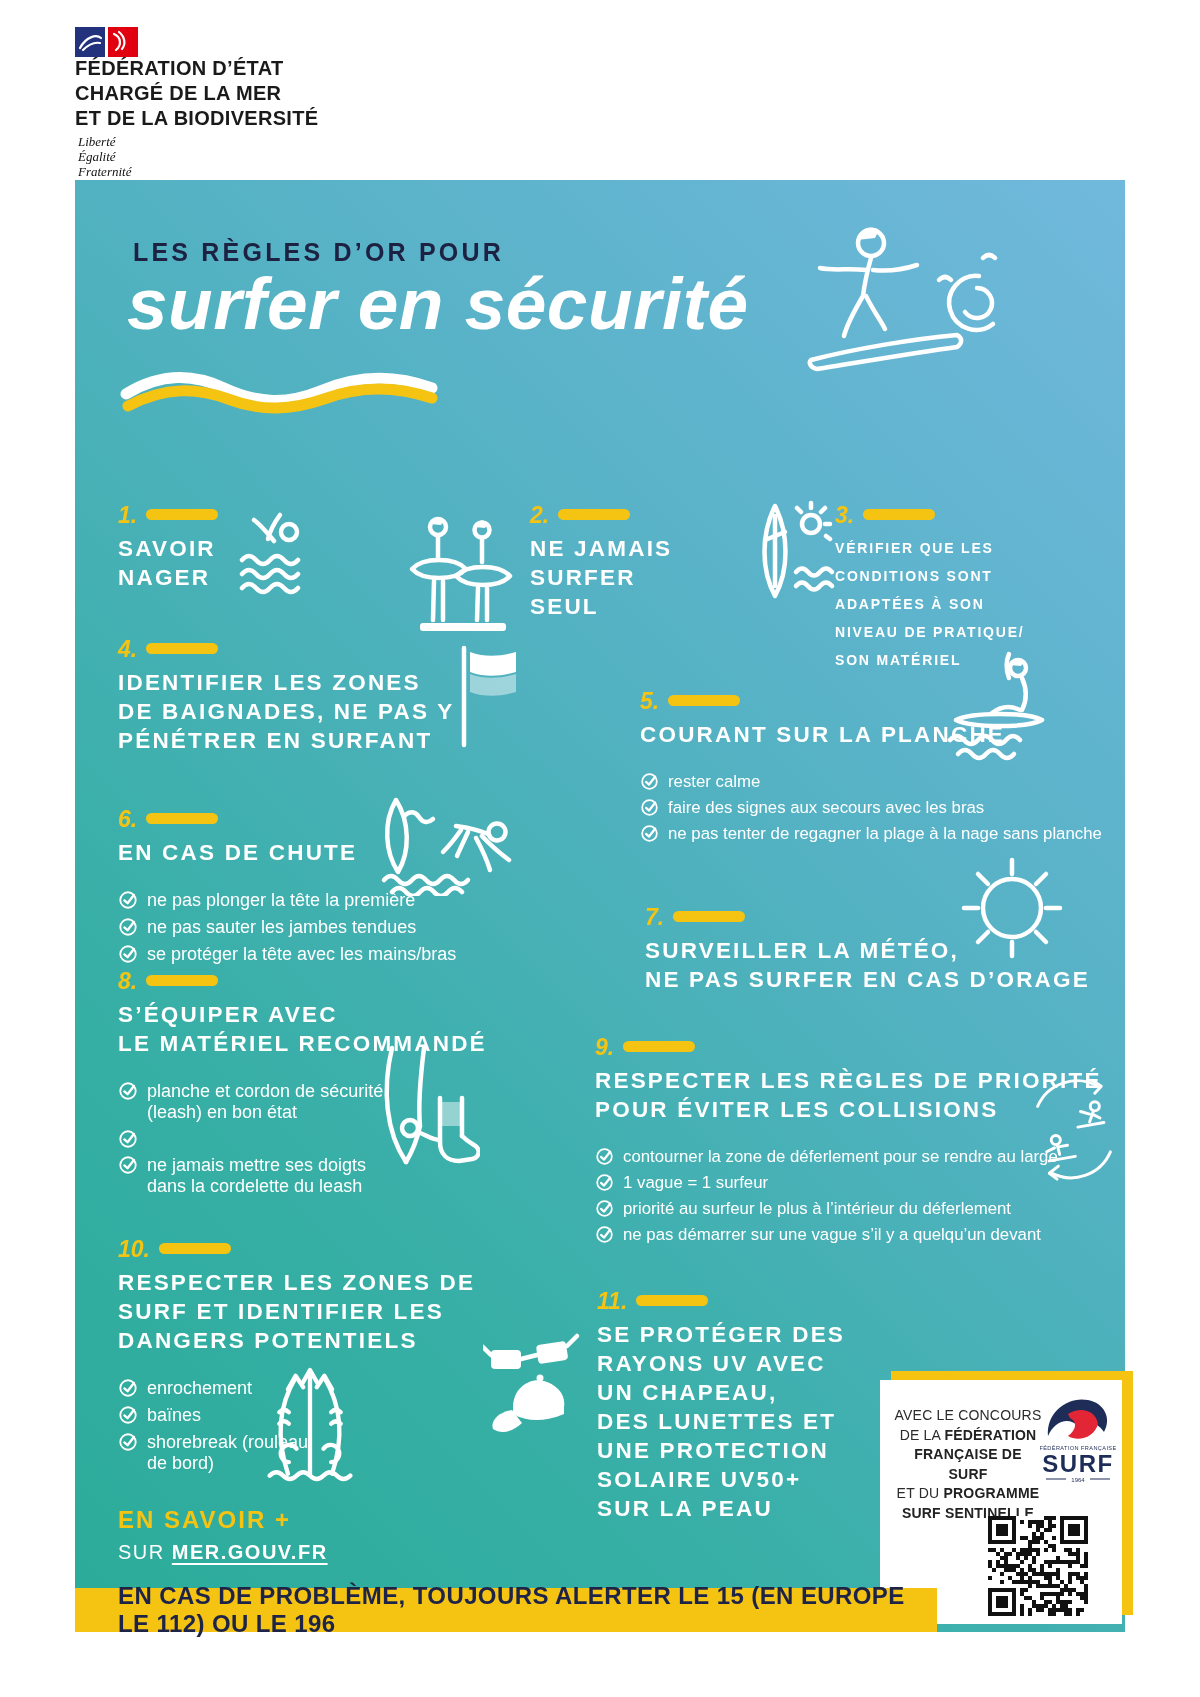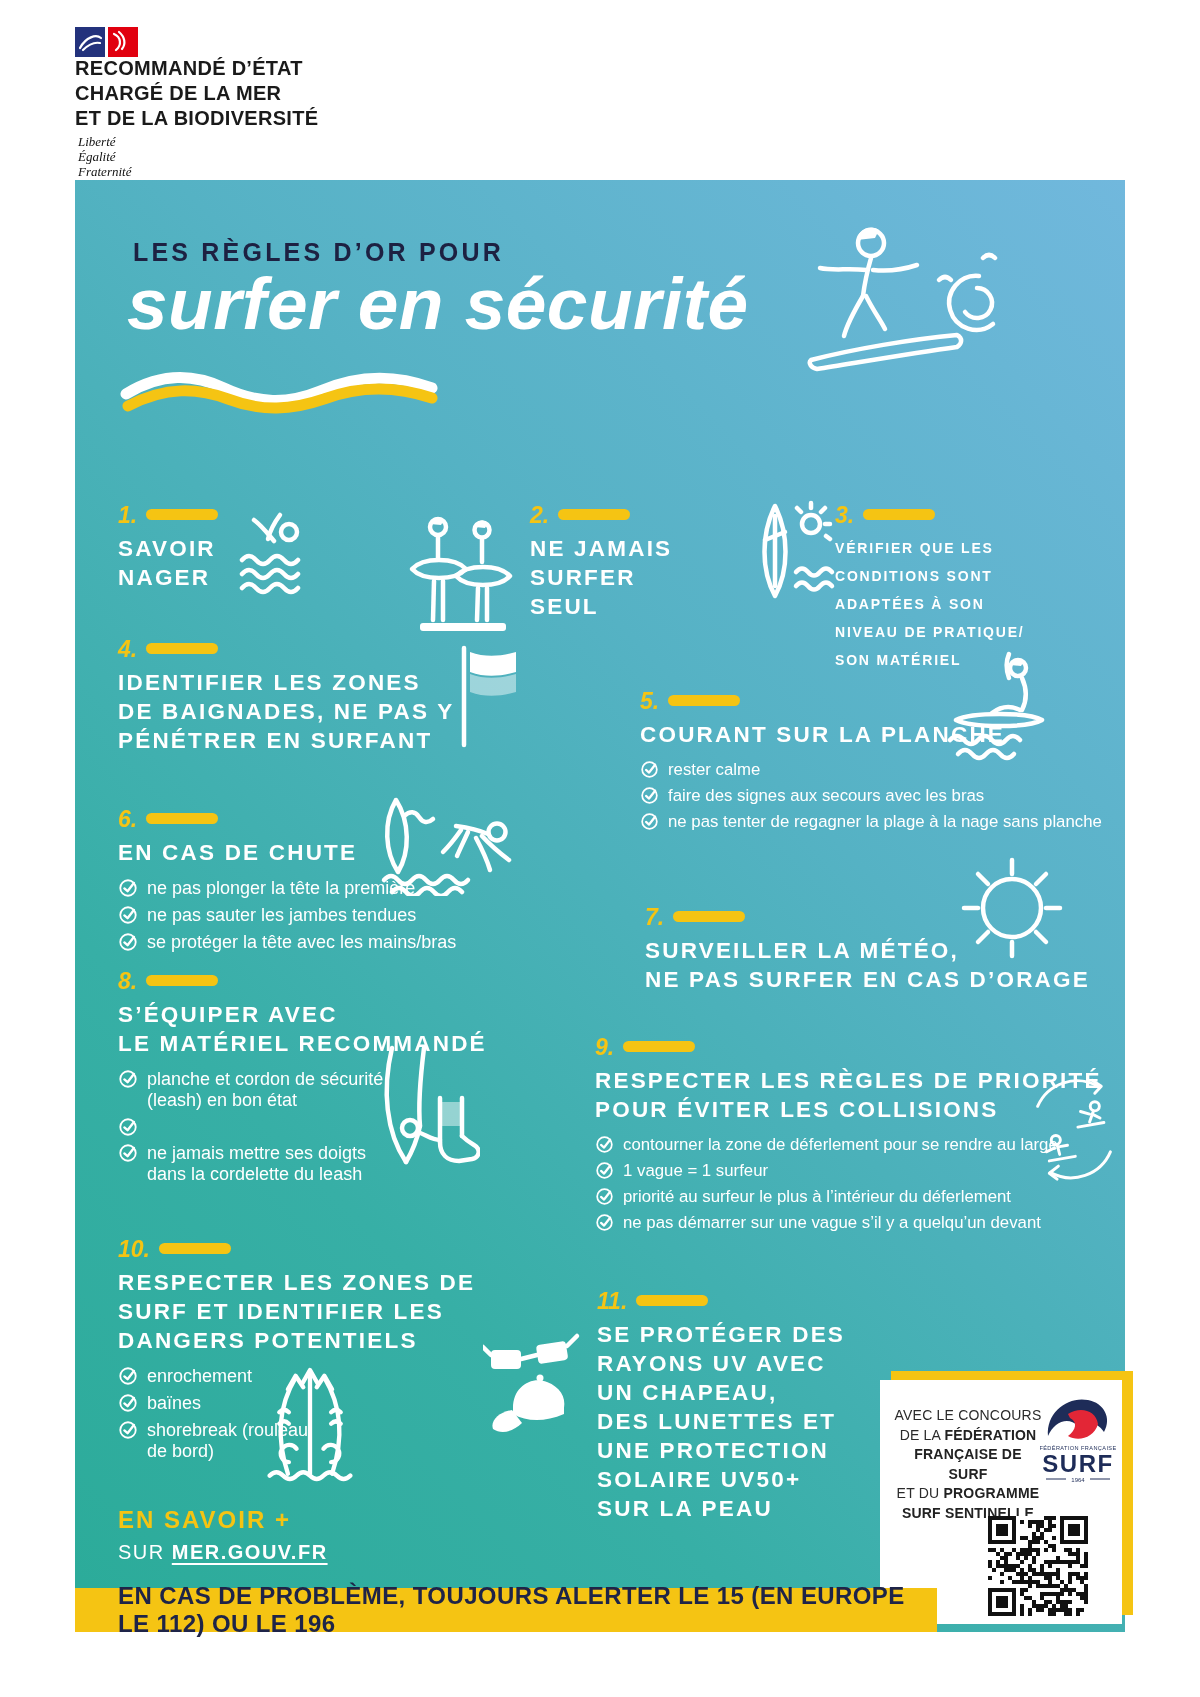--- a/index.html
+++ b/index.html
@@ -26,21 +26,21 @@
   .swoosh{position:absolute;left:118px;top:366px;}
   .hero-surfer{position:absolute;left:793px;top:218px;}
 
   
   .rule{position:absolute;}
   .rnum{display:flex;align-items:center;gap:9px;}
   .rnum .n{font-style:italic;font-weight:bold;font-size:23px;color:var(--yellow);}
   .rnum .bar{width:72px;height:11px;border-radius:6px;background:var(--yellow);margin-top:-3px;}
   .rtitle{margin-top:5px;font-weight:bold;color:#fff;font-size:22.5px;letter-spacing:2.2px;line-height:29px;}
   .rtitle.sm{font-size:14px;letter-spacing:1.8px;line-height:28px;}
-  .checks{margin-top:11px;display:flex;flex-direction:column;gap:6px;justify-content:center;}
+  .checks{margin-top:23px;display:flex;flex-direction:column;gap:6px;justify-content:center;}
   .check{display:flex;gap:9px;color:#fff;font-size:18px;line-height:21px;}
   .check.tight{font-size:16.8px;line-height:20px;}
   .check svg{flex:none;margin-top:0px;}
   .licon path,.licon circle,.licon line,.licon ellipse,.licon polyline{stroke:#fff;stroke-width:4.5;fill:none;stroke-linecap:round;stroke-linejoin:round;}
   .licon .f{fill:#fff;stroke:none;}
   .licon .lt{fill:rgba(255,255,255,.45);stroke:none;}
   .abs{position:absolute;}
 
   
   .more{position:absolute;left:118px;top:1506px;}
@@ -64,21 +64,21 @@
 
 <div class="page">
 
   <svg class="gov-emblem" width="66" height="32" viewBox="0 0 66 32">
     <rect x="0" y="1" width="30" height="30" fill="#23327C"></rect>
     <path d="M5,22 C11,11 21,8 26,12 M8,24 C14,18 20,16 25,17" stroke="#fff" stroke-width="2.2" fill="none" stroke-linecap="round"></path>
     <rect x="33" y="1" width="30" height="30" fill="#E1000F"></rect>
     <path d="M39,8 C46,11 47,19 41,24 M44,6 C50,11 51,18 47,23" stroke="#fff" stroke-width="2.2" fill="none" stroke-linecap="round"></path>
   </svg>
   <div class="ministry">
-    <div>RECOMMANDÉ D’ÉTAT</div>
+    <div>FÉDÉRATION D’ÉTAT</div>
     <div>CHARGÉ DE LA MER</div>
     <div>ET DE LA BIODIVERSITÉ</div>
   </div>
   <div class="motto">
     <div>Liberté</div>
     <div>Égalité</div>
     <div>Fraternité</div>
   </div>
 
   <div class="canvas"></div>

